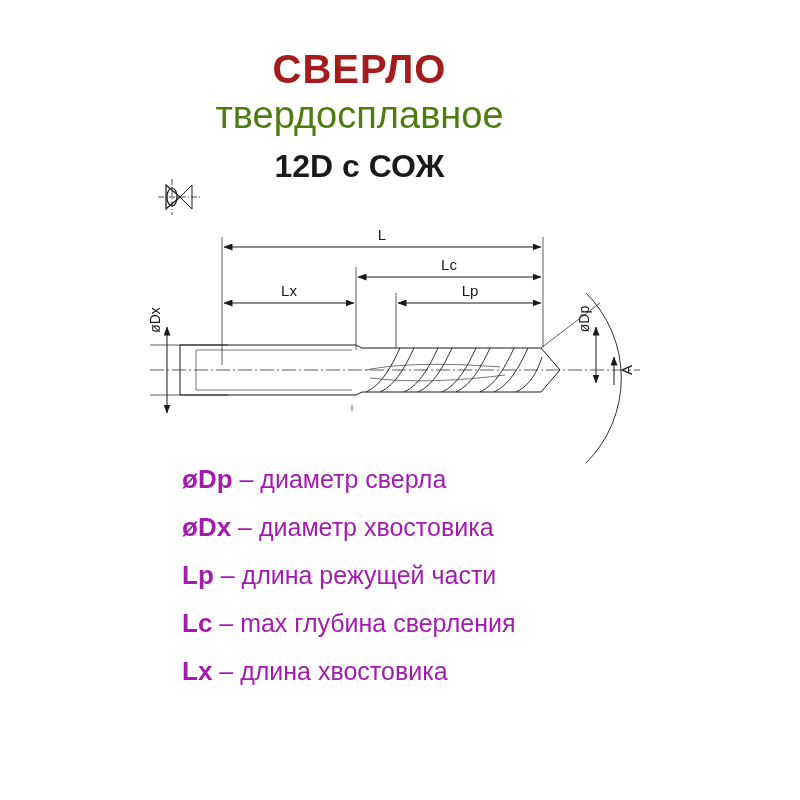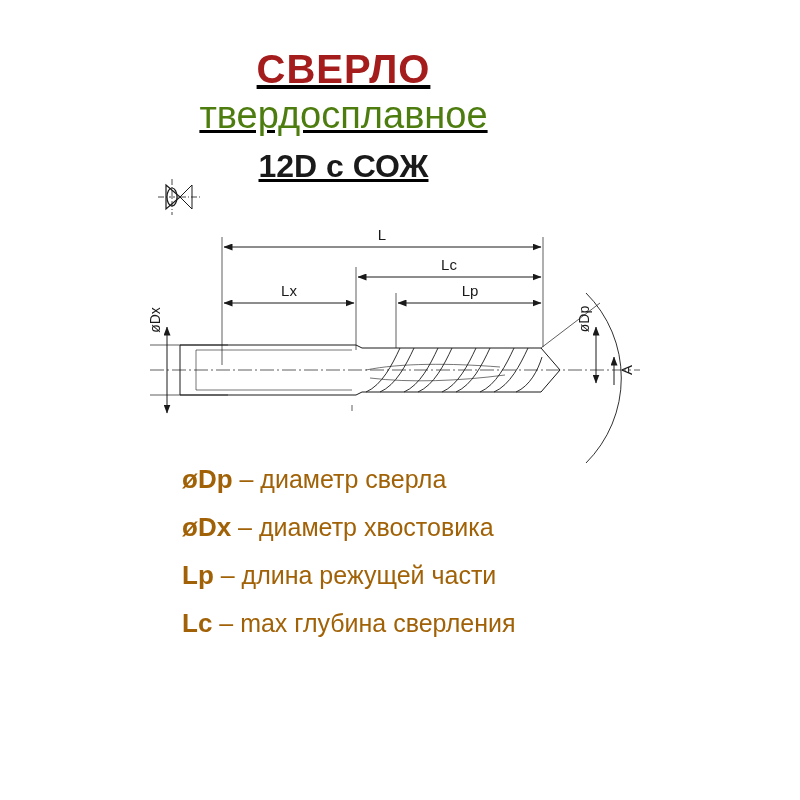--- a/index.html
+++ b/index.html
@@ -17,25 +17,24 @@
   .page {
     position: absolute;
     left: 0; top: 0;
     width: 800px;
     height: 800px;
   }
 
   
   .title-block {
     position: absolute;
-    left: 0;
+    left: 16px;
     top: 48px;
     width: 687px;
     text-align: center;
-    text-decoration: underline;
   }
   .title-main {
     font-size: 40px;
     font-weight: bold;
     color: #a51c1c;
     letter-spacing: 1px;
     line-height: 1.05;
   }
   .title-sub1 {
     font-size: 38px;
@@ -72,21 +71,21 @@
 
   
   .legend {
     position: absolute;
     left: 182px;
     top: 466px;
     width: 600px;
   }
   .legend-row {
     font-size: 25px;
-    color: #a16207;
+    color: #a21caf;
     line-height: 1.0;
     margin-bottom: 22px;
     white-space: nowrap;
   }
   .legend-sym {
     font-weight: bold;
     font-size: 26px;
   }
   .legend-desc {
     font-weight: normal;
@@ -230,17 +229,20 @@
     </div>
 
     <div class="legend-row">
       <span class="legend-sym">Lp</span><span class="legend-desc"> – </span><span class="legend-desc">длина режущей части</span>
     </div>
 
     <div class="legend-row">
       <span class="legend-sym">Lc</span><span class="legend-desc"> – </span><span class="legend-desc">max глубина сверления</span>
     </div>
 
+    <div class="legend-row">
+      <span class="legend-sym">Lx</span><span class="legend-desc"> – </span><span class="legend-desc">длина хвостовика</span>
+    </div>
 
 
   </div>
 
 </div>
 
 </body></html>

